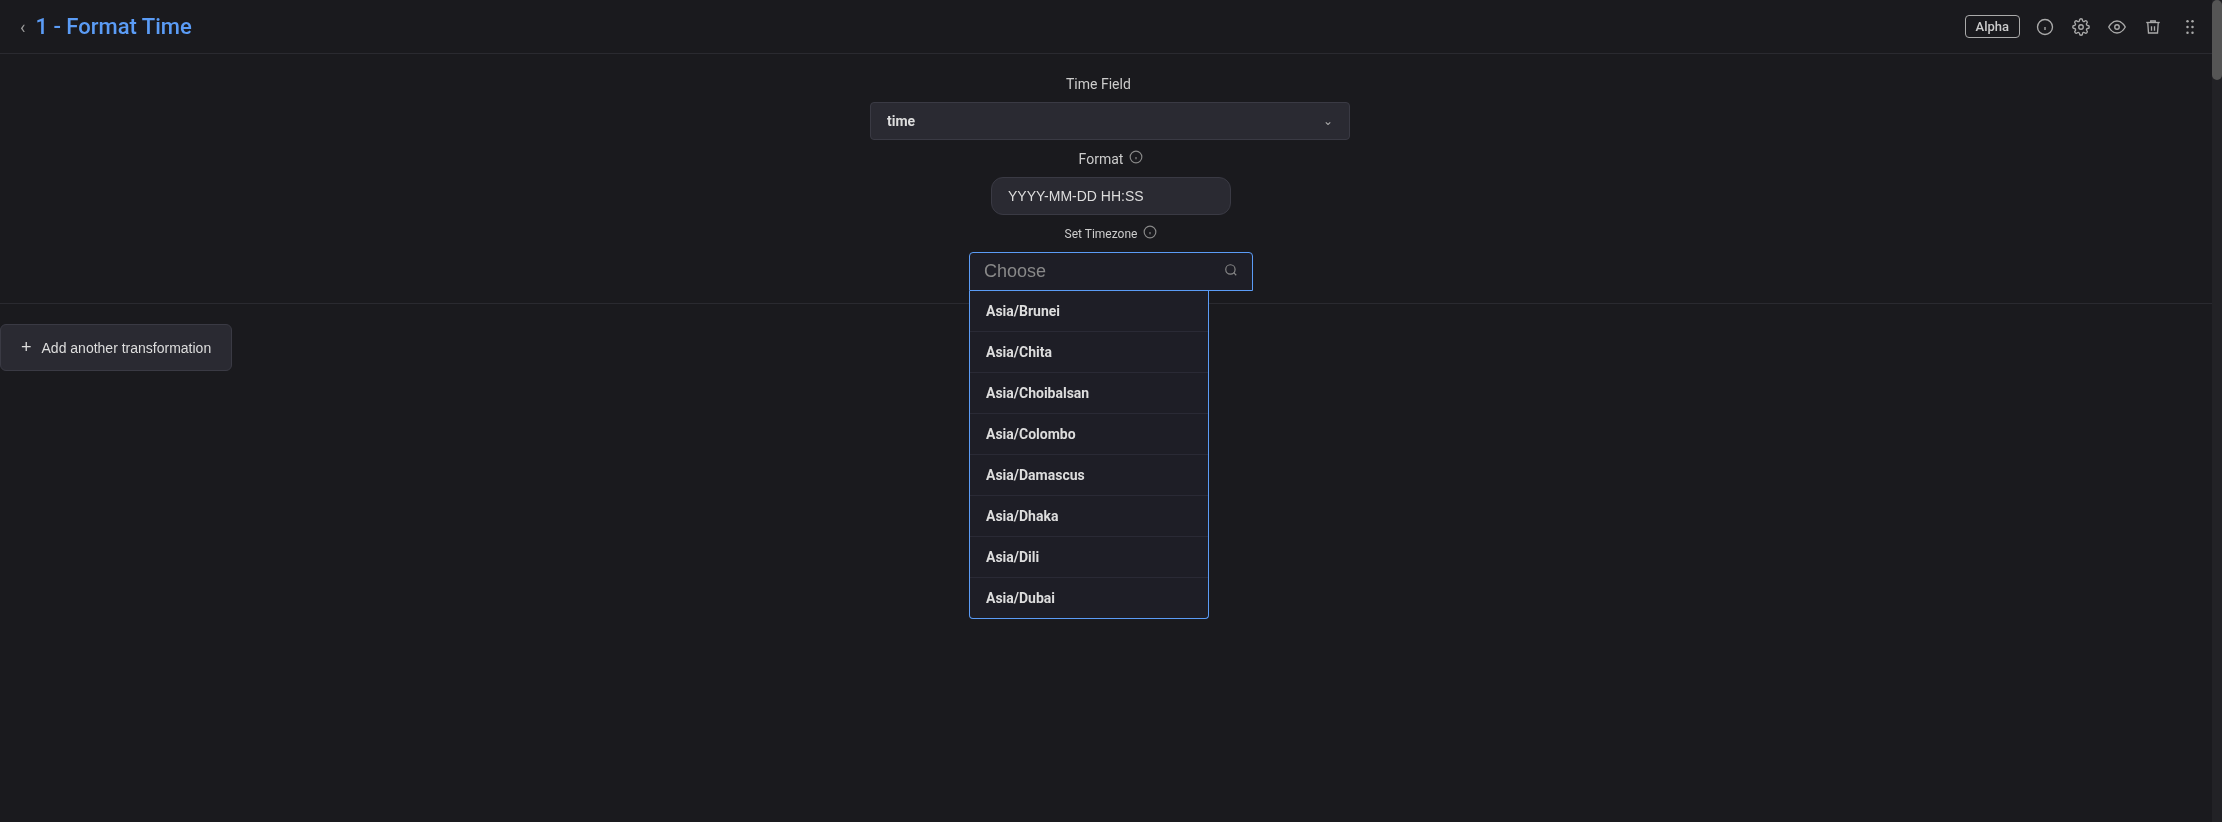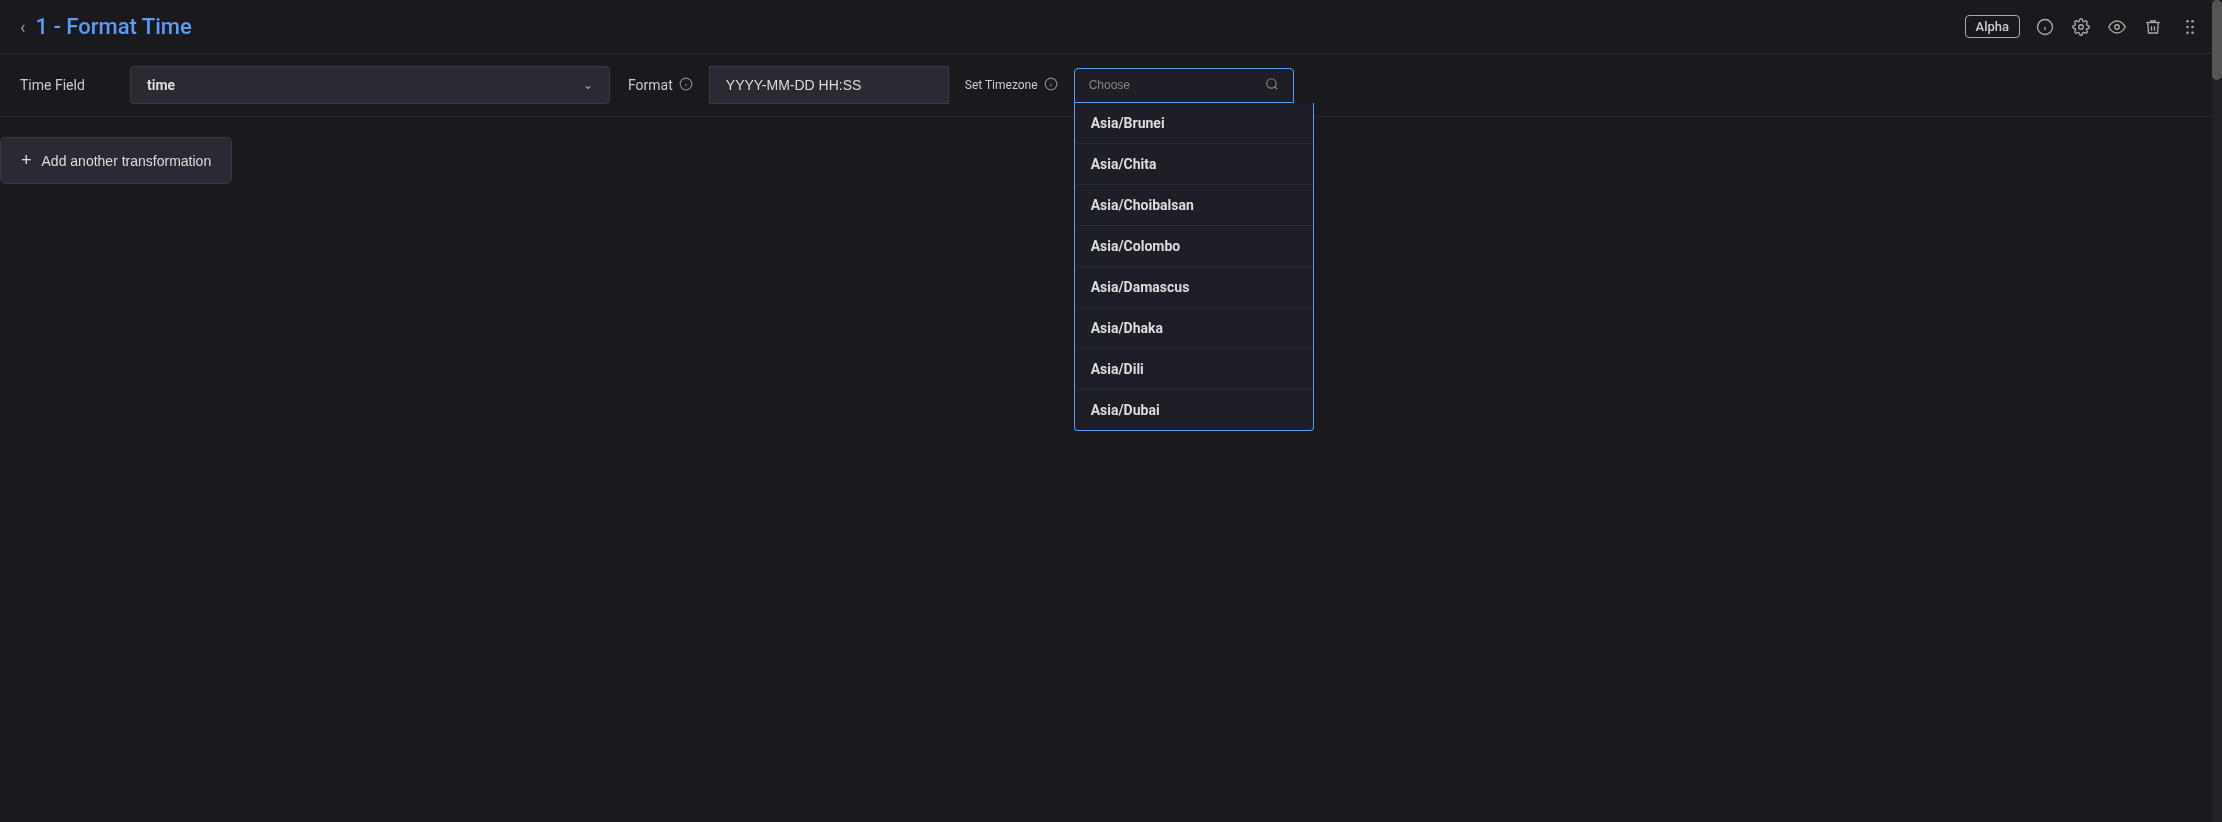--- a/index.html
+++ b/index.html
@@ -85,20 +85,21 @@
     }
 
     
     .controls-row {
       display: flex;
       align-items: center;
       padding: 12px 0 12px 0;
       background-color: #1a1a1e;
       gap: 0;
       border-bottom: 1px solid #2a2a30;
+      flex-direction: column;
     }
 
     .field-label {
       padding: 10px 20px;
       color: #ccc;
       font-size: 14px;
       font-weight: 400;
       white-space: nowrap;
       min-width: 130px;
     }
@@ -143,21 +144,21 @@
     .info-icon {
       color: #888;
       font-size: 14px;
       cursor: pointer;
     }
 
     .format-input {
       padding: 10px 16px;
       background-color: #2a2a32;
       border: 1px solid #3a3a44;
-      border-radius: 0;
+      border-radius: 12px;
       color: #ddd;
       font-size: 14px;
       min-width: 240px;
     }
 
     .timezone-label {
       display: flex;
       align-items: center;
       gap: 6px;
       padding: 10px 16px;
@@ -181,21 +182,21 @@
       border-radius: 4px 4px 0 0;
       min-width: 220px;
       cursor: text;
     }
 
     .timezone-search-box input {
       background: transparent;
       border: none;
       outline: none;
       color: #ddd;
-      font-size: 12px;
+      font-size: 18px;
       flex: 1;
     }
 
     .timezone-search-box input::placeholder {
       color: #888;
     }
 
     .search-icon-small {
       color: #888;
       font-size: 14px;

